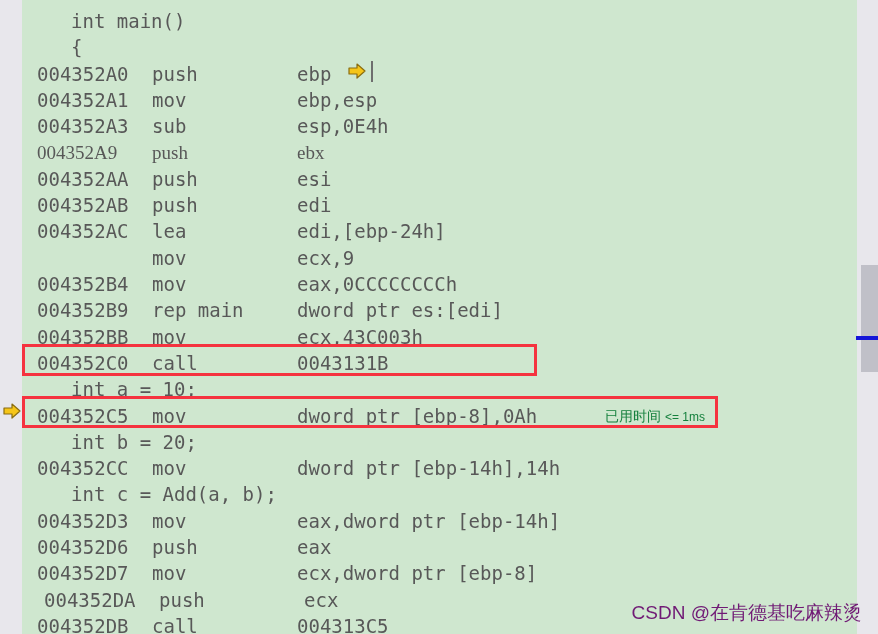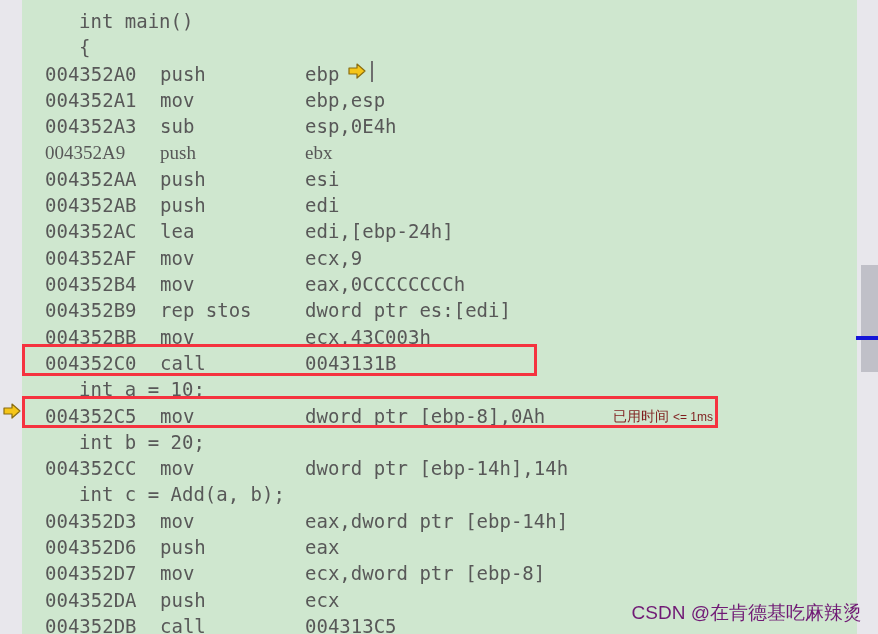--- a/index.html
+++ b/index.html
@@ -12,21 +12,21 @@
     width: 878px;
     height: 634px;
     overflow: hidden;
     background: #e8e7ec;
     font-family: "DejaVu Sans Mono", "Liberation Mono", monospace;
   }
 
   
   #code-surface {
     position: absolute;
-    left: 17px; top: 0;
+    left: 9px; top: 0;
     width: 855px;
     height: 634px;
     background: #cfe7cf;
   }
 
   
   #gutter {
     position: absolute;
     left: 0; top: 0;
     width: 22px;
@@ -62,21 +62,21 @@
   
   .srcline {
     position: absolute;
     left: 62px;
   }
 
   
   .elapsed {
     position: absolute;
     left: 596px;
-    color: #7f1d1d;
+    color: #15803d;
     font-family: "Liberation Sans", sans-serif;
     font-size: 14px;
   }
   .elapsed .ms {
     font-size: 12px;
   }
 
   
   .redbox {
     position: absolute;
@@ -161,34 +161,34 @@
     <div id="rows">
         <div class="row" style="top: 8px;"><span class="srcline">int main()</span></div>
         <div class="row" style="top: 34.3px;"><span class="srcline">{</span></div>
         <div class="row" style="top: 60.6px; padding-left: 32px;"><span class="addr">004352A0</span><span class="mnem">push</span><span class="oper">ebp</span></div>
         <div class="row" style="top: 86.9px;"><span class="addr">004352A1</span><span class="mnem">mov</span><span class="oper">ebp,esp</span></div>
         <div class="row" style="top: 113.2px; padding-left: 36px;"><span class="addr">004352A3</span><span class="mnem">sub</span><span class="oper">esp,0E4h</span></div>
         <div class="row" style="top: 139.5px; font-family: Liberation Serif, serif;"><span class="addr">004352A9</span><span class="mnem">push</span><span class="oper">ebx</span></div>
         <div class="row" style="top: 165.8px;"><span class="addr">004352AA</span><span class="mnem">push</span><span class="oper">esi</span></div>
         <div class="row" style="top: 192.1px; padding-left: 40px;"><span class="addr">004352AB</span><span class="mnem">push</span><span class="oper">edi</span></div>
         <div class="row" style="top: 218.4px;"><span class="addr">004352AC</span><span class="mnem">lea</span><span class="oper">edi,[ebp-24h]</span></div>
-        <div class="row" style="top: 244.7px;"><span class="addr">004352AF</span><span class="mnem">mov</span><span class="oper">ecx,9</span></div>
+        <div class="row" style="top: 244.7px;"><span class="mnem">mov</span><span class="oper">ecx,9</span></div>
         <div class="row" style="top: 271px;"><span class="addr">004352B4</span><span class="mnem">mov</span><span class="oper">eax,0CCCCCCCCh</span></div>
-        <div class="row" style="top: 297.3px;"><span class="addr">004352B9</span><span class="mnem">rep stos</span><span class="oper">dword ptr es:[edi]</span></div>
+        <div class="row" style="top: 297.3px;"><span class="addr">004352B9</span><span class="mnem">rep main</span><span class="oper">dword ptr es:[edi]</span></div>
         <div class="row" style="top: 323.6px;"><span class="addr">004352BB</span><span class="mnem">mov</span><span class="oper">ecx,43C003h</span></div>
         <div class="row" style="top: 349.9px;"><span class="addr">004352C0</span><span class="mnem">call</span><span class="oper">0043131B</span></div>
         <div class="row" style="top: 376.2px; text-align: center;"><span class="srcline">int a = 10;</span></div>
         <div class="row" style="top: 402.5px;"><span class="addr">004352C5</span><span class="mnem">mov</span><span class="oper">dword ptr [ebp-8],0Ah</span><span class="elapsed"><span>已用时间</span> <span class="ms">&lt;= 1ms</span></span></div>
         <div class="row" style="top: 428.8px;"><span class="srcline">int b = 20;</span></div>
         <div class="row" style="top: 455.1px;"><span class="addr">004352CC</span><span class="mnem">mov</span><span class="oper">dword ptr [ebp-14h],14h</span></div>
         <div class="row" style="top: 481.4px;"><span class="srcline">int c = Add(a, b);</span></div>
         <div class="row" style="top: 507.7px;"><span class="addr">004352D3</span><span class="mnem">mov</span><span class="oper">eax,dword ptr [ebp-14h]</span></div>
         <div class="row" style="top: 534px;"><span class="addr">004352D6</span><span class="mnem">push</span><span class="oper">eax</span></div>
         <div class="row" style="top: 560.3px;"><span class="addr">004352D7</span><span class="mnem">mov</span><span class="oper">ecx,dword ptr [ebp-8]</span></div>
-        <div class="row" style="top: 586.6px;"><span class="addr">004352DA</span><span class="mnem">push</span><span class="oper">ecx</span></div>
+        <div class="row" style="top: 586.6px; margin-left: 7px;"><span class="addr">004352DA</span><span class="mnem">push</span><span class="oper">ecx</span></div>
         <div class="row" style="top: 612.9px;"><span class="addr">004352DB</span><span class="mnem">call</span><span class="oper">004313C5</span></div>
       </div>
 
   </div>
 
   <div id="gutter"></div>
 
   <div class="redbox" id="redbox-call"></div>
   <div class="redbox" id="redbox-mov"></div>
 

